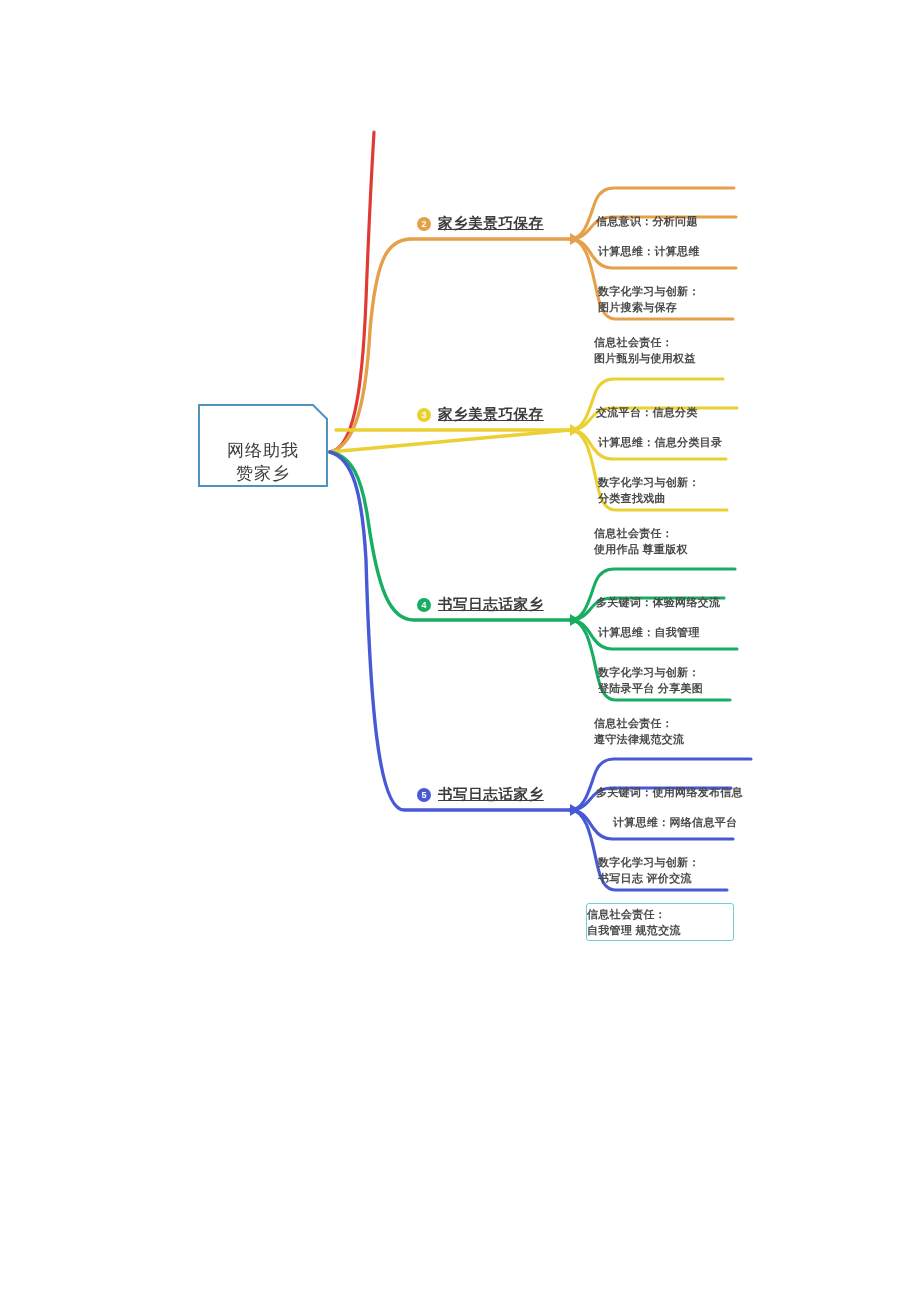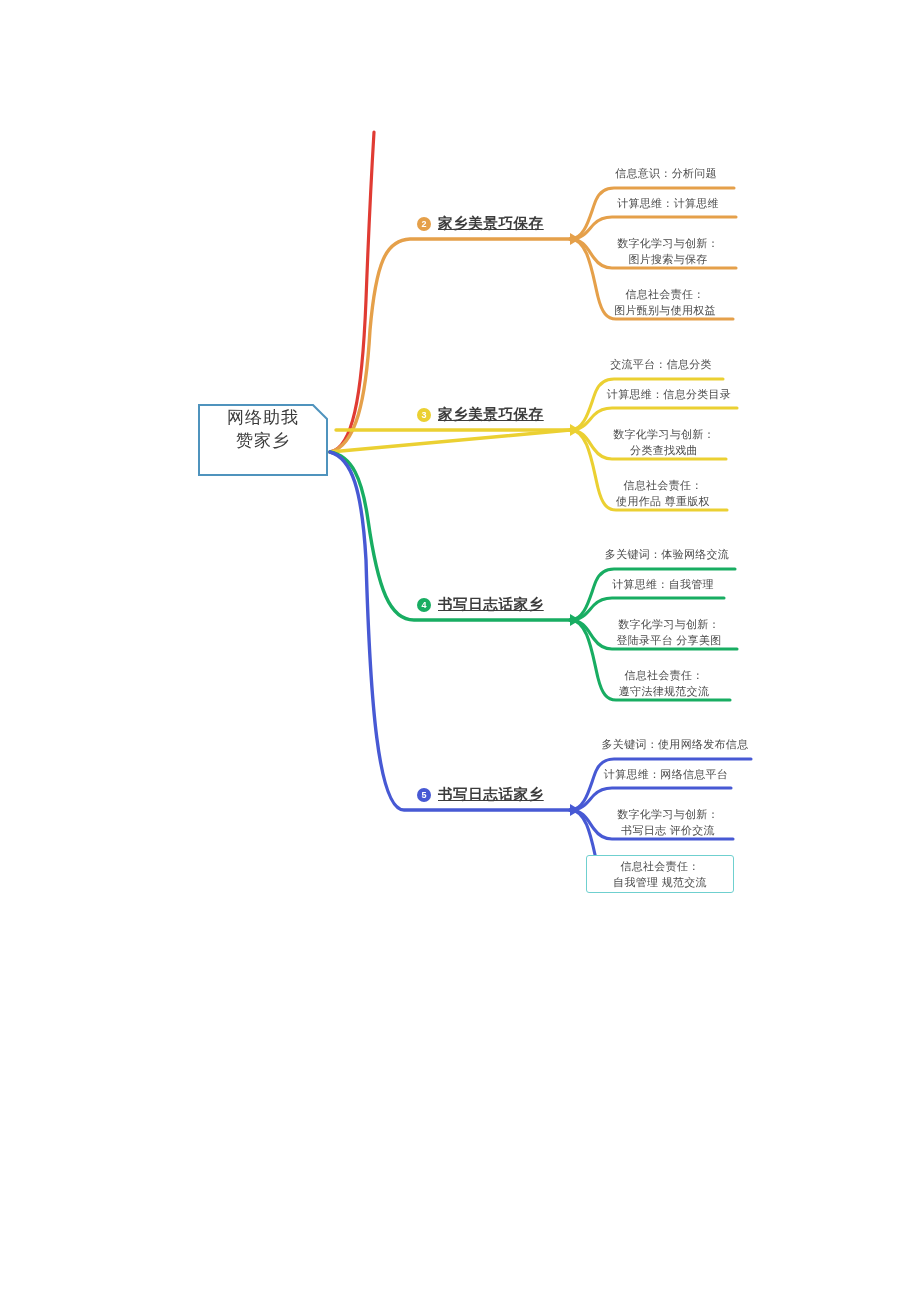--- a/index.html
+++ b/index.html
@@ -7,25 +7,25 @@
     width:920px;height:1302px;position:relative;overflow:hidden;
     font-family:"Liberation Sans","DejaVu Sans",sans-serif;
     background:#ffffff;
   }
   #canvas{position:absolute;left:0;top:0;width:920px;height:1302px;}
   #svg-layer{position:absolute;left:0;top:0;width:920px;height:1302px;pointer-events:none;}
 
   
   .root-node{
     position:absolute;
-    left:198px;top:404px;width:130px;height:72px;
+    left:198px;top:404px;width:130px;height:83px;
     border:2px solid #4f93bd;
     background:#ffffff;
     box-sizing:border-box;
-    display:flex;align-items:flex-start;justify-content:center;
+    display:flex;align-items:flex-end;justify-content:center;
     text-align:center;
   }
   .root-label{
     font-size:17px;color:#3a3a3a;line-height:1.35;
     letter-spacing:1px;
     font-family:"DejaVu Serif","Liberation Serif",serif;
     white-space:pre-line;
   }
   .root-fold-edge{
     position:absolute;right:-2px;top:-2px;width:16px;height:16px;
@@ -44,25 +44,26 @@
     font-size:9px;color:#ffffff;font-weight:bold;
     flex:0 0 auto;
   }
   .branch-title{
     font-size:14.5px;font-weight:bold;color:#3c3c3c;letter-spacing:.6px;text-decoration:underline;
   }
 
   
   .leaf{
     position:absolute;
-    text-align:center;
-    font-size:11px;color:#4a4a4a;font-weight:normal;
+    text-align:left;
+    font-size:11px;color:#4a4a4a;font-weight:bold;
     line-height:1.45;
     white-space:pre-line;
     letter-spacing:.3px;
+    margin-top:48px;
   }
   .leaf.selected{
     border:1.5px solid #6fd0cf;
     border-radius:3px;
     box-sizing:border-box;
     background:#ffffff;
     padding-top:3px;
   }
 </style>
 </head>
@@ -150,19 +151,19 @@
   <div class="leaf" style="left:598px;top:617px;width:142px;">数字化学习与创新：
 登陆录平台 分享美图</div>
   <div class="leaf" style="left:594px;top:668px;width:140px;">信息社会责任：
 遵守法律规范交流</div>
 
   <div class="branch" style="left:417px;top:785px;">
     <span class="branch-num" style="background:#4759d4;">5</span>
     <span class="branch-title">书写日志话家乡</span>
   </div>
   <div class="leaf" style="left:596px;top:737px;width:158px;">多关键词：使用网络发布信息</div>
-  <div class="leaf" style="left:598px;top:767px;width:136px;">计算思维：网络信息平台</div>
+  <div class="leaf" style="left:613px;top:767px;width:136px;">计算思维：网络信息平台</div>
   <div class="leaf" style="left:598px;top:807px;width:140px;">数字化学习与创新：
 书写日志 评价交流</div>
   <div class="leaf selected" style="left:586px;top:855px;width:148px;height:38px;">信息社会责任：
 自我管理 规范交流</div>
 
 </div>
 
 </body></html>

